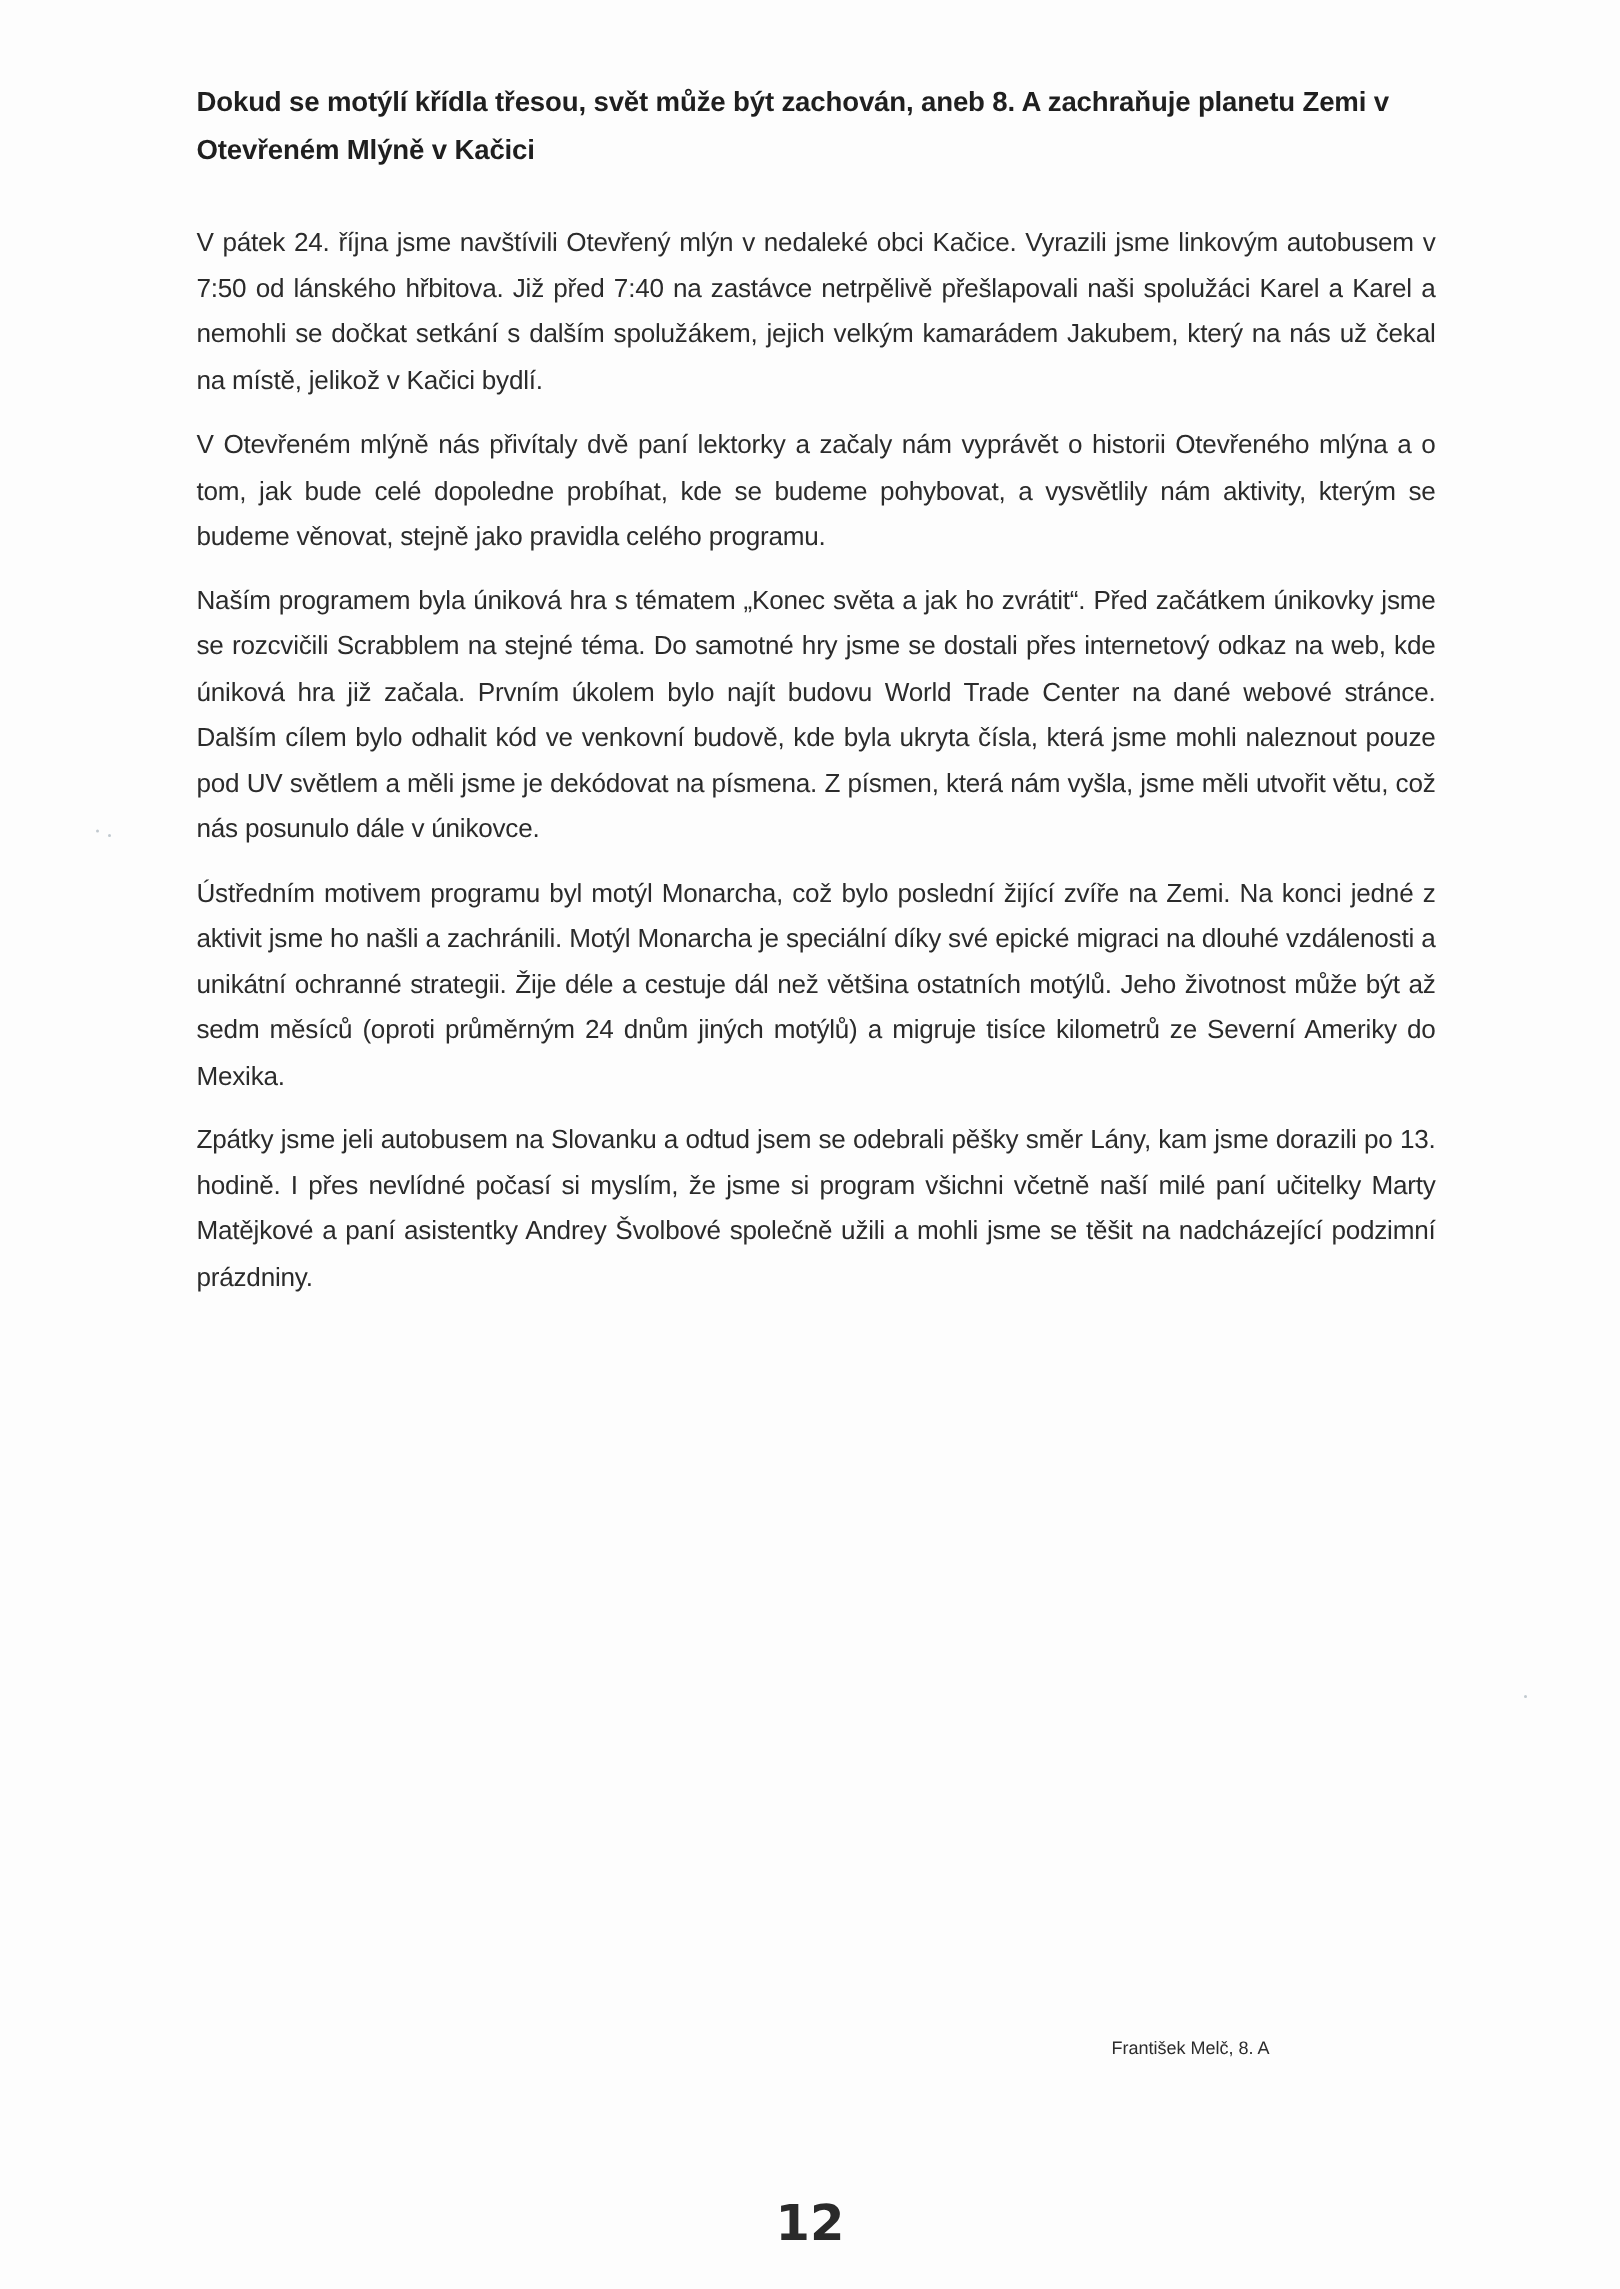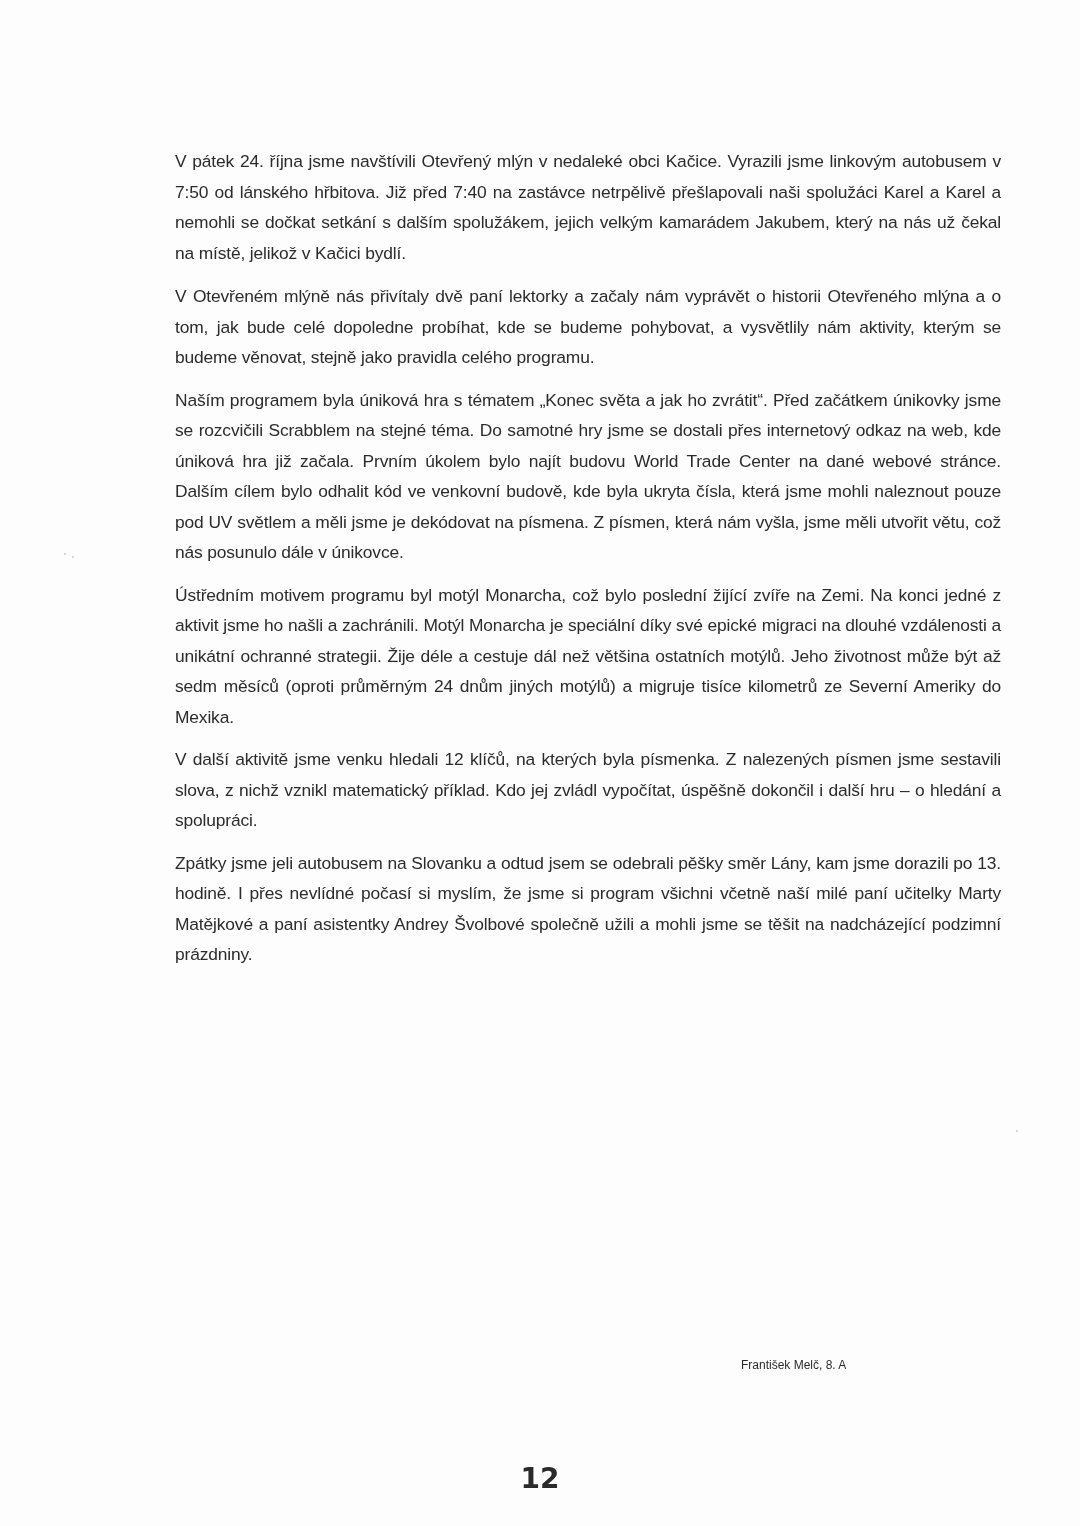--- a/index.html
+++ b/index.html
@@ -32,21 +32,20 @@
       font-size: 18.4px;
       line-height: 32px;
       color: #1f1f1f;
       letter-spacing: -0.1px;
     }
     .body-text {
       position: absolute;
       left: 131px;
       top: 146px;
       width: 826px;
-      margin-left: 44px;
     }
     .para {
       margin: 0 0 14px 0;
       font-family: "Liberation Sans", sans-serif;
       font-size: 17.4px;
       line-height: 30.5px;
       text-align: justify;
       color: #2b2b2b;
       letter-spacing: -0.15px;
     }
@@ -66,43 +65,43 @@
       color: #2b2b2b;
     }
     .page-number {
       position: absolute;
       left: 0;
       width: 1080px;
       top: 1462px;
       text-align: center;
       font-family: "DejaVu Sans", sans-serif;
       font-weight: bold;
-      font-size: 28px;
+      font-size: 33px;
       color: #2a2a2a;
     }
     .speck {
       position: absolute;
       width: 2px; height: 2px;
       background: #9aa6b0;
       border-radius: 1px;
       opacity: 0.6;
     }
   </style>
 </head>
 <body>
 
 <div class="page">
 
+  <div class="title">Dokud se motýlí křídla třesou, svět může být zachován, aneb 8. A zachraňuje planetu Zemi v Otevřeném Mlýně v Kačici</div>
 
   <div class="body-text">
     <p class="para p1">V pátek 24. října jsme navštívili Otevřený mlýn v nedaleké obci Kačice. Vyrazili jsme linkovým autobusem v 7:50 od lánského hřbitova. Již před 7:40 na zastávce netrpělivě přešlapovali naši spolužáci Karel a Karel a nemohli se dočkat setkání s dalším spolužákem, jejich velkým kamarádem Jakubem, který na nás už čekal na místě, jelikož v Kačici bydlí.</p>
     <p class="para p2">V Otevřeném mlýně nás přivítaly dvě paní lektorky a začaly nám vyprávět o historii Otevřeného mlýna a o tom, jak bude celé dopoledne probíhat, kde se budeme pohybovat, a vysvětlily nám aktivity, kterým se budeme věnovat, stejně jako pravidla celého programu.</p>
     <p class="para p3">Naším programem byla úniková hra s tématem „Konec světa a jak ho zvrátit“. Před začátkem únikovky jsme se rozcvičili Scrabblem na stejné téma. Do samotné hry jsme se dostali přes internetový odkaz na web, kde úniková hra již začala. Prvním úkolem bylo najít budovu World Trade Center na dané webové stránce. Dalším cílem bylo odhalit kód ve venkovní budově, kde byla ukryta čísla, která jsme mohli naleznout pouze pod UV světlem a měli jsme je dekódovat na písmena. Z písmen, která nám vyšla, jsme měli utvořit větu, což nás posunulo dále v únikovce.</p>
     <p class="para p4">Ústředním motivem programu byl motýl Monarcha, což bylo poslední žijící zvíře na Zemi. Na konci jedné z aktivit jsme ho našli a zachránili. Motýl Monarcha je speciální díky své epické migraci na dlouhé vzdálenosti a unikátní ochranné strategii. Žije déle a cestuje dál než většina ostatních motýlů. Jeho životnost může být až sedm měsíců (oproti průměrným 24 dnům jiných motýlů) a migruje tisíce kilometrů ze Severní Ameriky do Mexika.</p>
-    <p class="para p5">V další aktivitě jsme venku hledali 12 klíčů, na kterých byla písmenka. Z nalezených písmen jsme sestavili slova, z nichž vznikl matematický příklad. Kdo jej zvládl vypočítat, úspěšně dokončil i další hru – o hledání a spolupráci.</p>
     <p class="para p8">Zpátky jsme jeli autobusem na Slovanku a odtud jsem se odebrali pěšky směr Lány, kam jsme dorazili po 13. hodině. I přes nevlídné počasí si myslím, že jsme si program všichni včetně naší milé paní učitelky Marty Matějkové a paní asistentky Andrey Švolbové společně užili a mohli jsme se těšit na nadcházející podzimní prázdniny.</p>
   </div>
 
   <div class="signature">František Melč, 8. A</div>
 
   <div class="page-number">12</div>
 
   <span class="speck" style="left:64px; top:553px;"></span>
   <span class="speck" style="left:72px; top:556px;"></span>
   <span class="speck" style="left:1016px; top:1130px;"></span>

